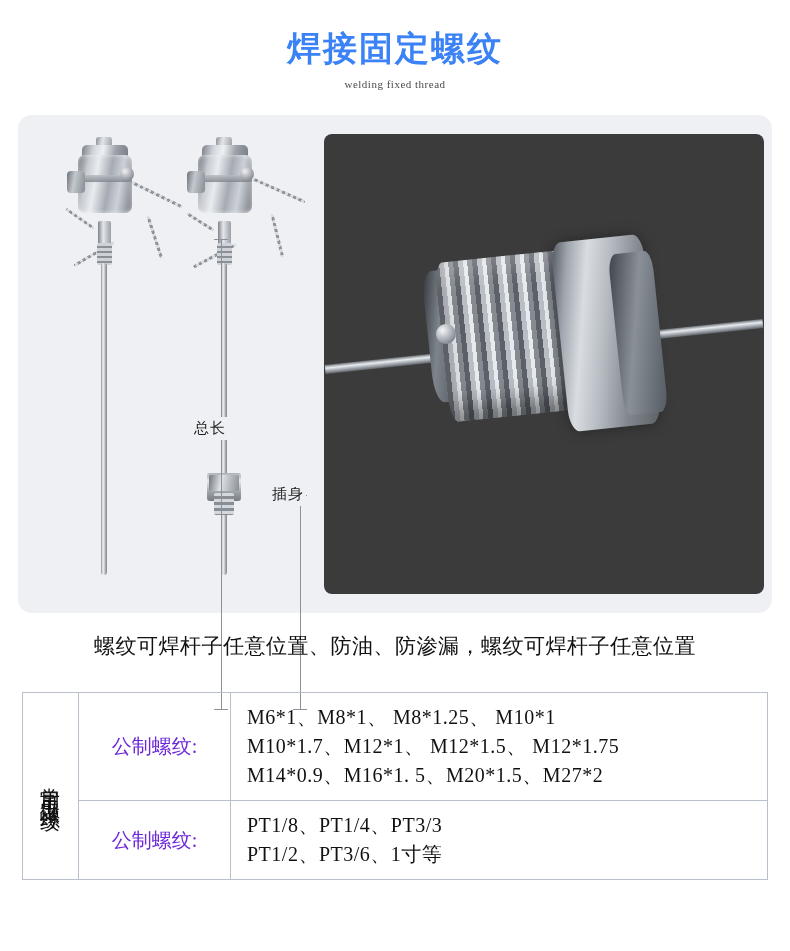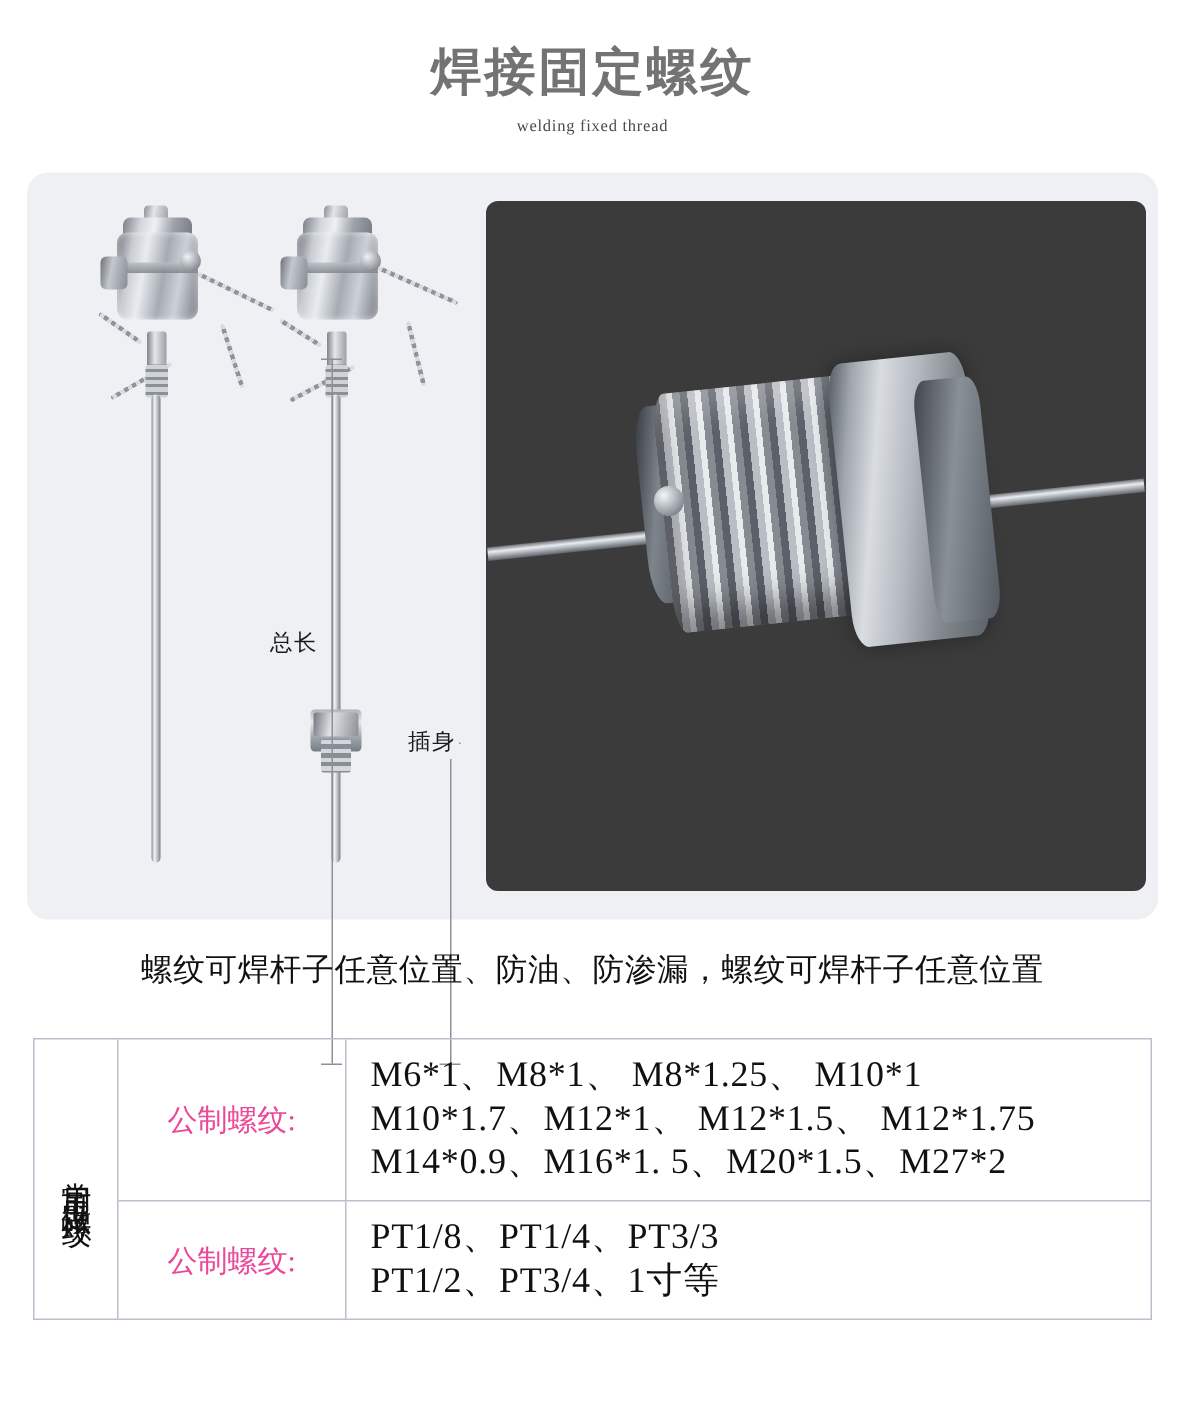--- a/index.html
+++ b/index.html
@@ -22,21 +22,21 @@
   }
 
   
   .header {
     text-align: center;
     padding-top: 26px;
   }
   .title-cn {
     font-size: 34px;
     font-weight: bold;
-    color: #737373;
+    color: #3b82f6;
     letter-spacing: 2px;
     line-height: 44px;
   }
   .title-en {
     font-size: 11px;
     color: #4a4a4a;
     letter-spacing: 0.5px;
     margin-top: 8px;
     font-family: "Liberation Serif", serif;
   }
@@ -317,34 +317,34 @@
     border-bottom: none;
     min-height: 78px;
   }
   .row-label {
     width: 152px;
     border-right: 1px solid #b9c0cb;
     display: flex;
     align-items: center;
     justify-content: center;
     font-size: 20px;
-    color: #ec4899;
+    color: #6d28d9;
     box-sizing: border-box;
     font-family: Liberation Serif, serif;
   }
   .row-value {
     flex: 1;
     padding: 10px 12px 10px 16px;
     display: flex;
     flex-direction: column;
     justify-content: center;
     box-sizing: border-box;
   }
   .row-value div {
-    font-size: 24px;
+    font-size: 20px;
     color: #111;
     line-height: 29px;
     font-family: "Liberation Serif", serif;
     letter-spacing: 0.5px;
     white-space: pre;
   }
 </style>
 </head>
 <body>
 
@@ -394,21 +394,21 @@
         <div class="neck-thread" style="left:49px; top:106px; height:22px;"></div>
         <div class="rod" style="left:53px; top:126px; height:312px;"></div>
         <div class="fitting" style="left:39px; top:336px;"></div>
         <div class="fitting-hex" style="left:41px; top:338px;"></div>
         <div class="fitting-thread" style="left:46px; top:356px;"></div>
       </div>
 
       <div class="dim-line" style="left:203px; top:124px; height:470px;"></div>
       <div class="dim-tick" style="left:196px; top:124px; width:14px;"></div>
       <div class="dim-tick" style="left:196px; top:594px; width:14px;"></div>
-      <div class="dim-label" style="left:160px; top:302px;">总长</div>
+      <div class="dim-label" style="left:174px; top:302px;">总长</div>
 
       <div class="dim-line" style="left:282px; top:380px; height:214px;"></div>
       <div class="dim-tick" style="left:275px; top:380px; width:14px;"></div>
       <div class="dim-tick" style="left:275px; top:594px; width:14px;"></div>
       <div class="dim-label" style="left:252px; top:368px;">插身</div>
     </div>
 
     <div class="panel-right">
       <div class="photo-rod"></div>
       <div class="thread-cap"></div>
@@ -433,20 +433,20 @@
           <div>M6*1、M8*1、 M8*1.25、 M10*1</div>
           <div>M10*1.7、M12*1、 M12*1.5、 M12*1.75</div>
           <div>M14*0.9、M16*1. 5、M20*1.5、M27*2</div>
         </div>
       </div>
 
       <div class="row">
         <div class="row-label">公制螺纹:</div>
         <div class="row-value">
           <div>PT1/8、PT1/4、PT3/3</div>
-          <div>PT1/2、PT3/4、1寸等</div>
+          <div>PT1/2、PT3/6、1寸等</div>
         </div>
       </div>
 
     </div>
   </div>
 
 </div>
 
 </body></html>

